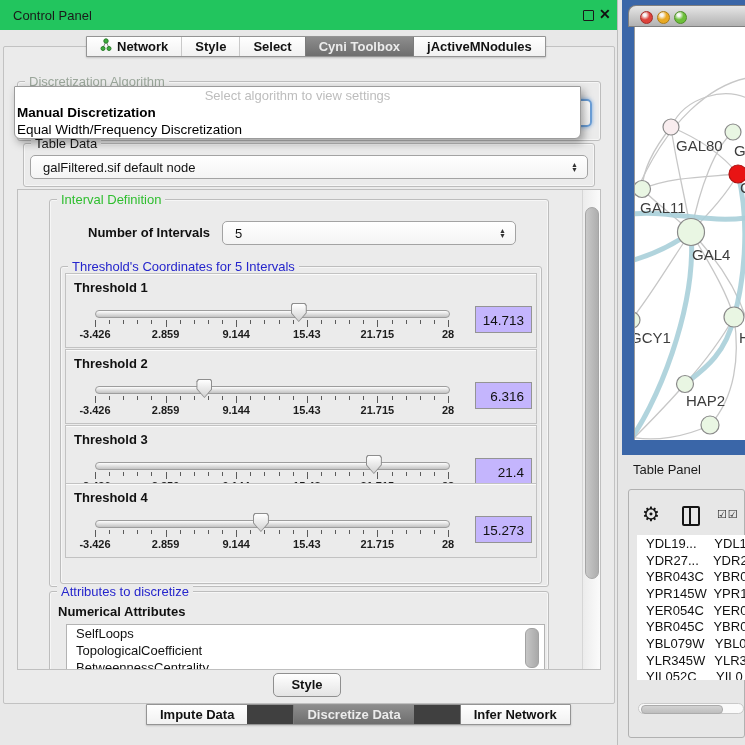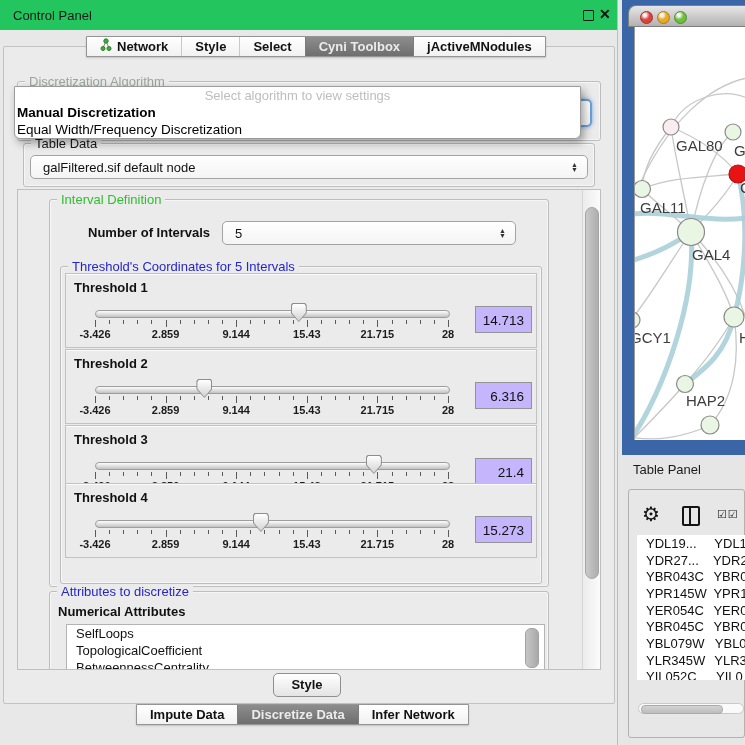--- a/index.html
+++ b/index.html
@@ -12,21 +12,21 @@
   #close-btn{position:absolute;left:599px;top:6px;font-size:14px;font-weight:bold;color:#111;}
   
   .seg-bar{position:absolute;display:flex;background:#404040;border:1px solid #949494;border-radius:1px;
     box-shadow:0 1px 2px rgba(0,0,0,.18);overflow:hidden;height:19px;}
   .seg-bar .tab{display:flex;align-items:center;gap:5px;padding:0 13px;font-weight:bold;font-size:13px;
     background:linear-gradient(#ffffff,#f1f1f1);border-left:1px solid #c9c9c9;white-space:nowrap;}
   .seg-bar .tab:first-child{border-left:none;}
   .seg-bar .tab.sel{background:linear-gradient(#8d8d8d,#6e6e6e);color:#ececec;border-left-color:#7c7c7c;}
   .seg-bar .tab.sel + .tab{border-left-color:#7c7c7c;}
   #top-tabs{left:86px;top:36px;}
-  #bottom-tabs{left:136px;top:704px;}
+  #bottom-tabs{left:146px;top:704px;gap:46px;}
   
   #outer-panel{position:absolute;left:3px;top:46px;width:610px;height:656px;background:#ebebeb;
     border:1px solid #c2c2c2;border-radius:2px;}
   .groupbox{position:absolute;border:1px solid #bdbdbd;border-radius:3px;box-shadow:inset 0 0 0 1px rgba(255,255,255,.55);}
   .group-title{position:absolute;left:7px;top:-8px;background:#ebebeb;padding:0 4px;font-size:13px;white-space:nowrap;}
   .gt-green{color:#2fbe2f;}
   .gt-blue{color:#2525cc;}
   .gt-dim{color:#9aa69a;}
   
   .combo{position:absolute;background:linear-gradient(#ffffff,#f4f4f4);border:1px solid #a3a3a3;border-radius:5px;}

